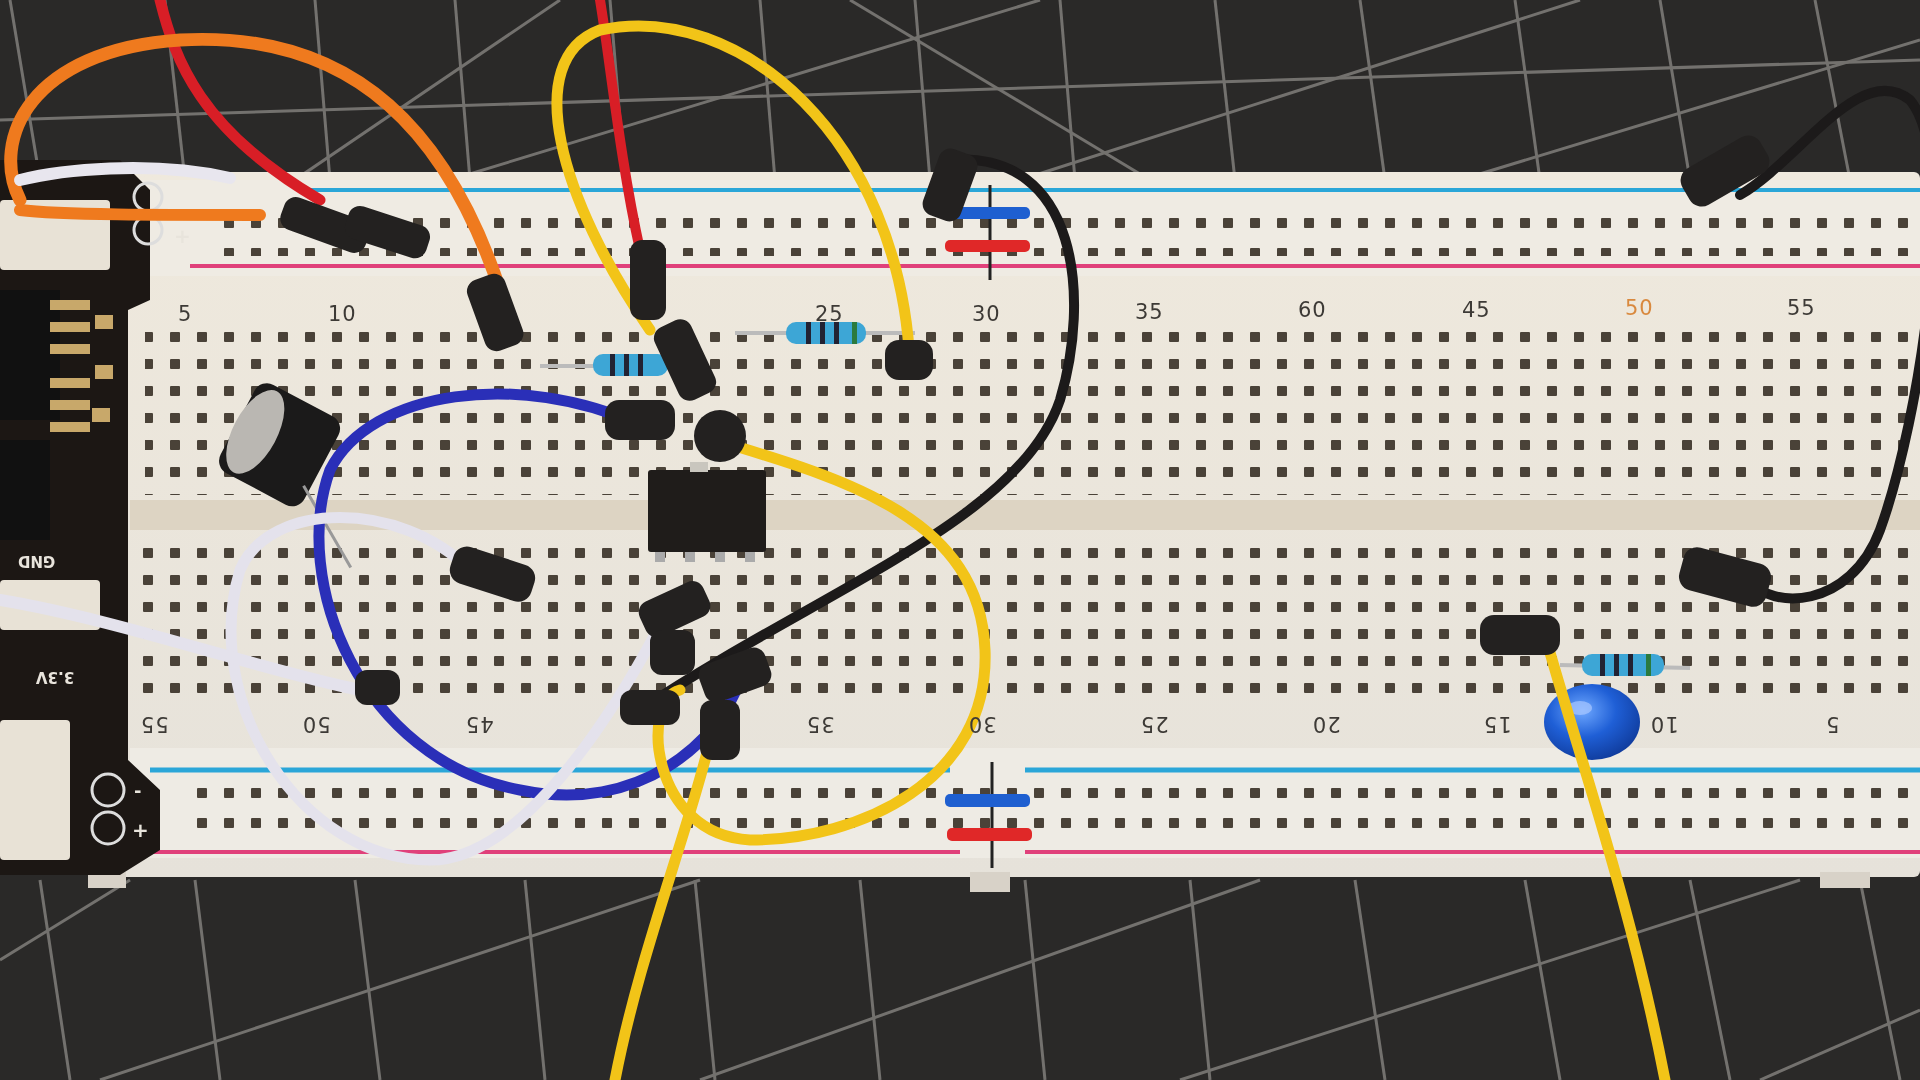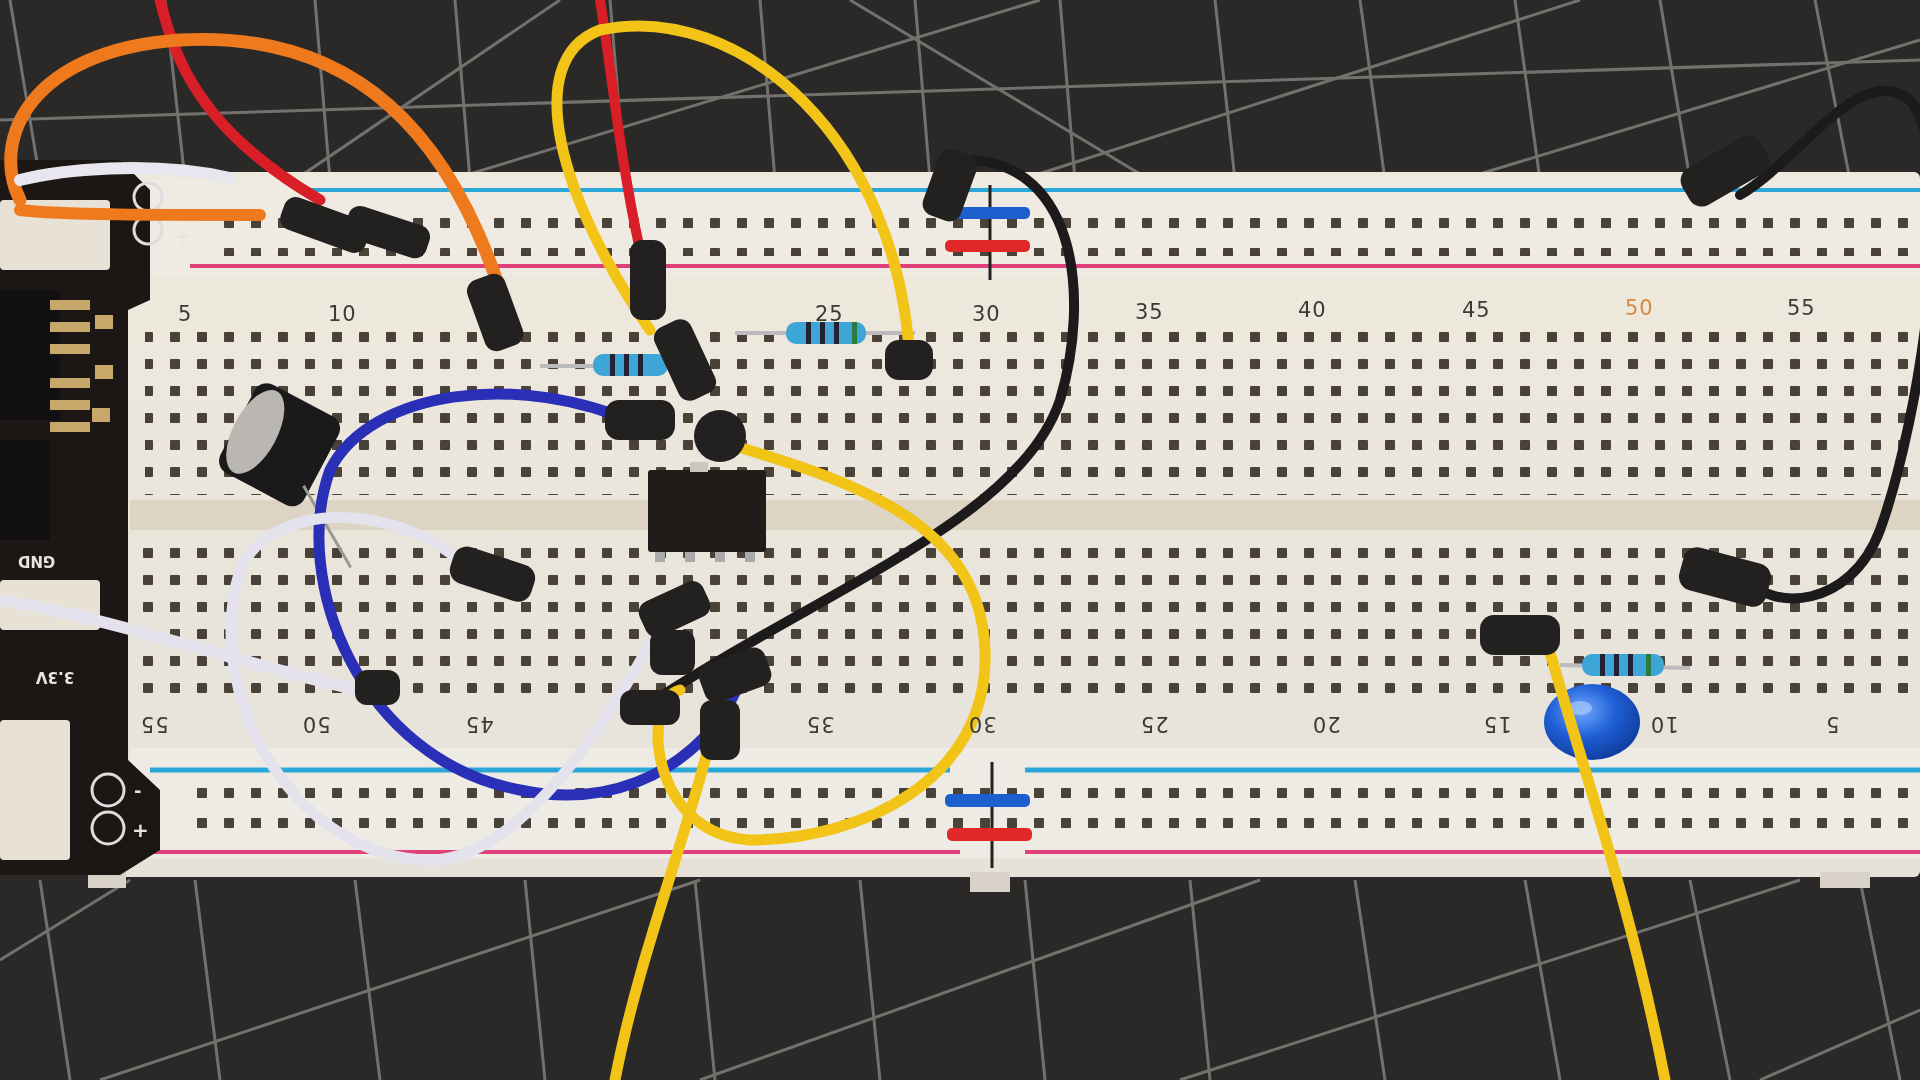--- a/index.html
+++ b/index.html
@@ -220,21 +220,21 @@
     <rect x="1680" y="150" width="90" height="42" rx="14" transform="rotate(-30 1725 171)"></rect>
   </g>
 </svg>
 
 <div>
   <span class="label" style="left:178px;top:302px;">5</span>
   <span class="label" style="left:328px;top:302px;">10</span>
   <span class="label" style="left:815px;top:302px;">25</span>
   <span class="label" style="left:972px;top:302px;">30</span>
   <span class="label" style="left:1135px;top:300px;">35</span>
-  <span class="label" style="left:1298px;top:298px;">40</span>
+  <span class="label" style="left:1298px;top:298px;">60</span>
   <span class="label" style="left:1462px;top:298px;">45</span>
   <span class="label" style="left:1625px;top:296px;color:#d9893e;">50</span>
   <span class="label" style="left:1787px;top:296px;">55</span>
 </div>
 
 <div>
   <span class="label flip" style="left:140px;top:712px;">55</span>
   <span class="label flip" style="left:302px;top:712px;">50</span>
   <span class="label flip" style="left:465px;top:712px;">45</span>
   <span class="label flip" style="left:806px;top:712px;">35</span>

